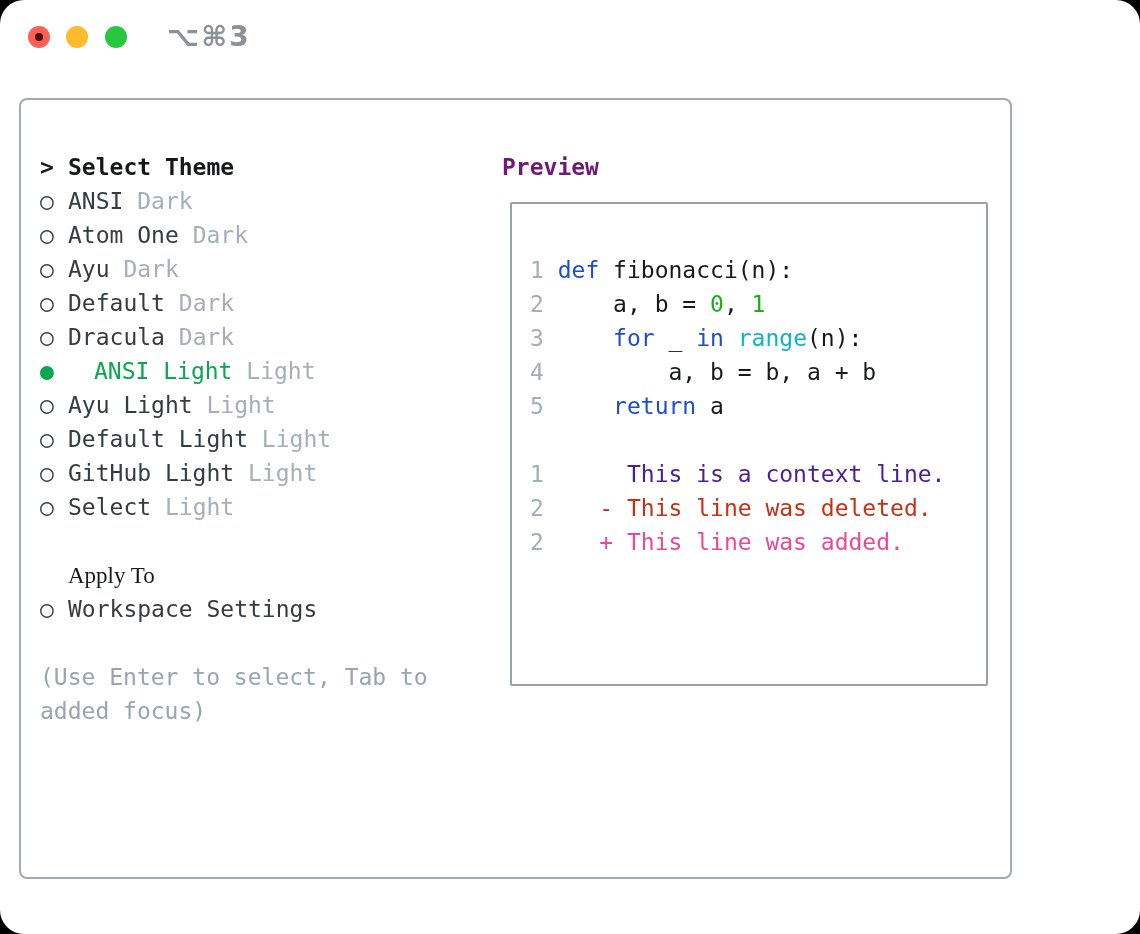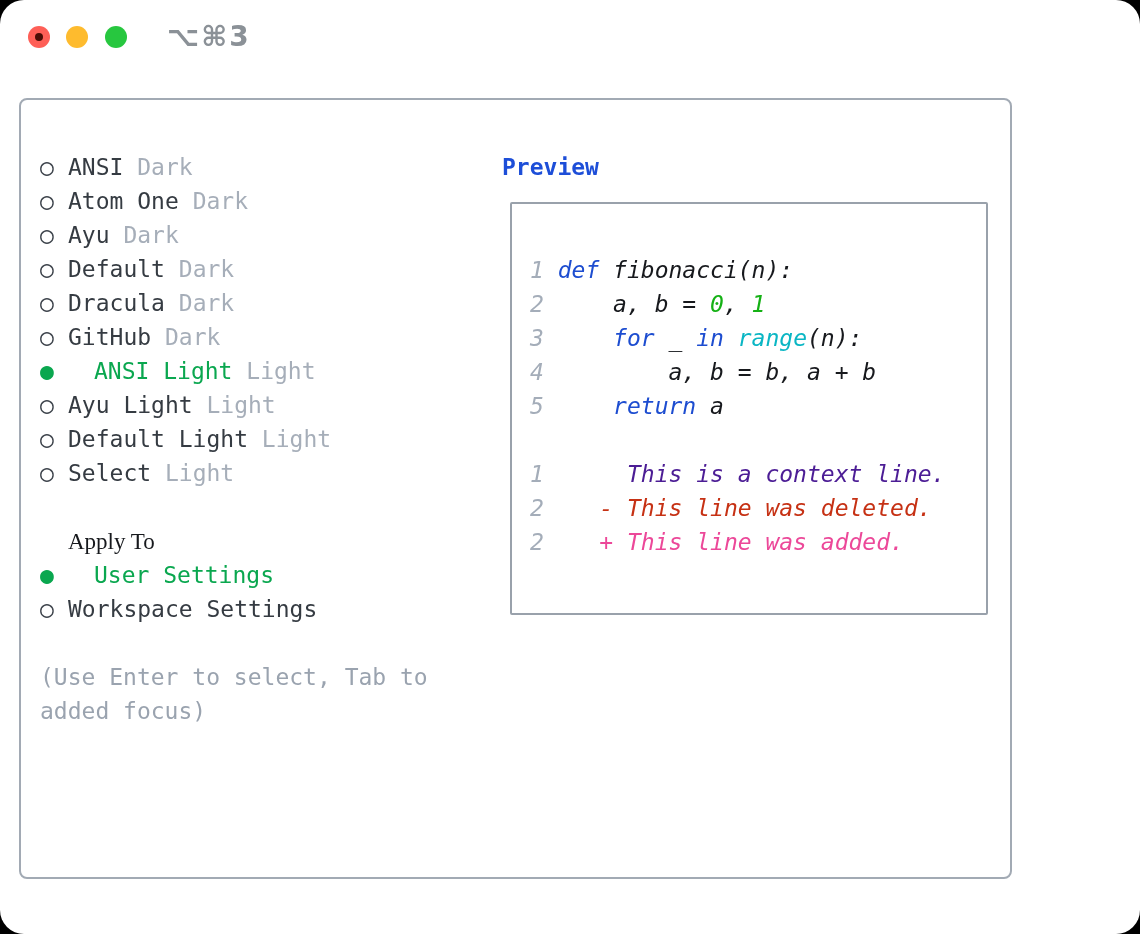--- a/index.html
+++ b/index.html
@@ -29,23 +29,23 @@
   .title-row .marker{color:#15171a;font-weight:700;}
   .title-text{font-weight:700;color:#15171a;}
   .theme-tag{color:#a6aeb9;text-align:center;}
   .theme-row.selected .theme-name{color:#0aa74f;margin-left:26px;}
   .marker.sel{color:#0aa74f;}
   .apply-title-text{color:#17191d;font-family:Liberation Serif, serif;}
   .help-line{color:#9aa3af;}
 
   
   .preview-title{position:absolute;left:481px;top:50px;height:34px;line-height:34px;
-                 font-size:23px;font-weight:700;color:#1d4ed8;white-space:pre;}
-  .preview-box{position:absolute;left:489px;top:102px;width:478px;height:413px;
-               border:2px solid #99a1ab;border-radius:2px;box-sizing:border-box;background:#fff;font-style:italic;}
+                 font-size:23px;font-weight:700;color:#701a75;white-space:pre;}
+  .preview-box{position:absolute;left:489px;top:102px;width:478px;height:484px;
+               border:2px solid #99a1ab;border-radius:2px;box-sizing:border-box;background:#fff;}
   .codeblock{margin:0;padding:49px 0 0 18px;font-size:23px;line-height:34px;
              font-family:"DejaVu Sans Mono","Liberation Mono",monospace;}
   .cl{height:34px;line-height:34px;white-space:pre;color:#17191d;}
   .lineno{color:#a4adb9;}
   .seg-kw{color:#1d4dd0;}
   .seg-fn{color:#0ab6c4;}
   .seg-num{color:#15b115;}
   .seg-plain{color:#17191d;}
   .diff-context{color:#4c1d95;margin-top:13px;}
   .diff-deleted{color:#c63114;}
@@ -62,40 +62,40 @@
           <span class="dot"></span>
         </span>
       <span class="tl yellow"></span>
       <span class="tl green"></span>
       <span class="shortcut">⌥⌘3</span>
     </div>
 
     <div class="panel">
 
       <div class="left-col">
+        <div class="row title-row"><span class="marker">&gt;</span><span class="title-text">Select Theme</span></div>
 
         <div id="theme-list">
             <div class="row theme-row"><span class="marker unsel">○</span><span class="theme-name">ANSI</span><span class="theme-tag"> Dark</span></div>
             <div class="row theme-row"><span class="marker unsel">○</span><span class="theme-name">Atom One</span><span class="theme-tag"> Dark</span></div>
             <div class="row theme-row"><span class="marker unsel">○</span><span class="theme-name">Ayu</span><span class="theme-tag"> Dark</span></div>
             <div class="row theme-row"><span class="marker unsel">○</span><span class="theme-name">Default</span><span class="theme-tag"> Dark</span></div>
             <div class="row theme-row"><span class="marker unsel">○</span><span class="theme-name">Dracula</span><span class="theme-tag"> Dark</span></div>
-            <div class="row theme-row"><span class="marker unsel">○</span><span class="theme-name">GitHub</span><span class="theme-tag"> Dark</span></div>
             <div class="row theme-row selected"><span class="marker sel">●</span><span class="theme-name">ANSI Light</span><span class="theme-tag"> Light</span></div>
             <div class="row theme-row"><span class="marker unsel">○</span><span class="theme-name">Ayu Light</span><span class="theme-tag"> Light</span></div>
             <div class="row theme-row"><span class="marker unsel">○</span><span class="theme-name">Default Light</span><span class="theme-tag"> Light</span></div>
+            <div class="row theme-row"><span class="marker unsel">○</span><span class="theme-name">GitHub Light</span><span class="theme-tag"> Light</span></div>
             <div class="row theme-row"><span class="marker unsel">○</span><span class="theme-name">Select</span><span class="theme-tag"> Light</span></div>
           </div>
 
         <div class="row spacer"></div>
 
         <div class="row apply-title"><span class="marker"></span><span class="apply-title-text">Apply To</span></div>
 
         <div id="apply-list">
-            <div class="row theme-row selected"><span class="marker sel">●</span><span class="theme-name">User Settings</span></div>
             <div class="row theme-row"><span class="marker unsel">○</span><span class="theme-name">Workspace Settings</span></div>
           </div>
 
         <div class="row spacer"></div>
 
         <div class="row help-line">(Use Enter to select, Tab to</div>
         <div class="row help-line">added focus)</div>
       </div>
 
       <div class="preview-title">Preview</div>

